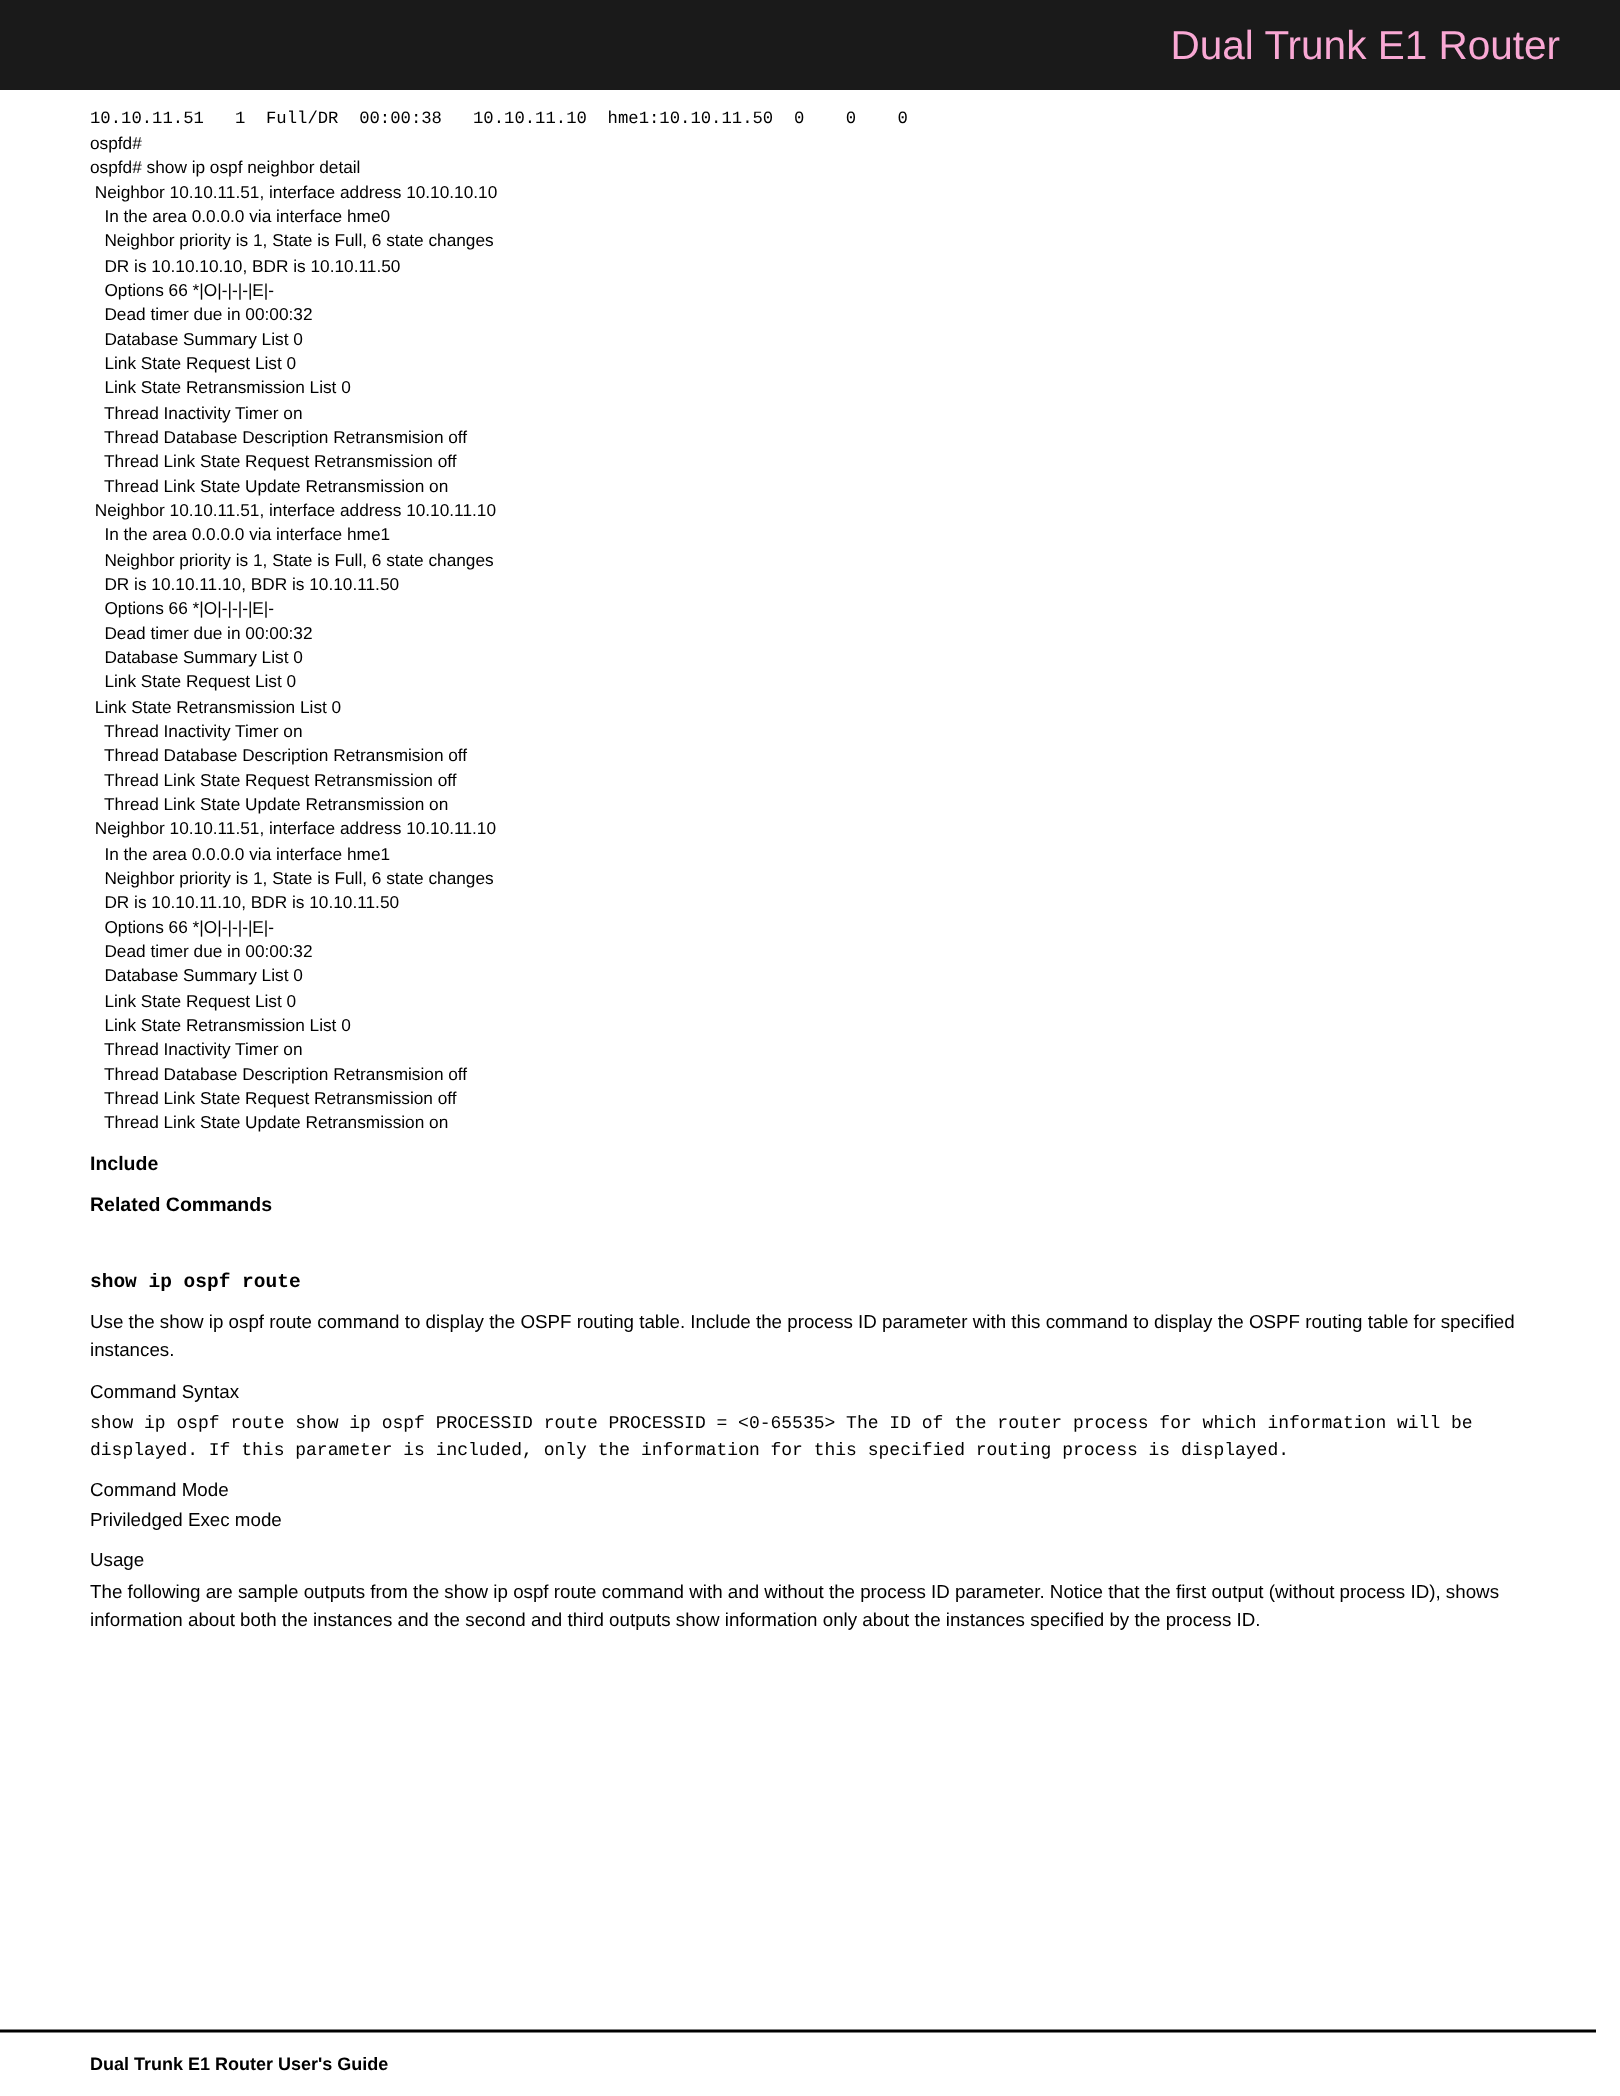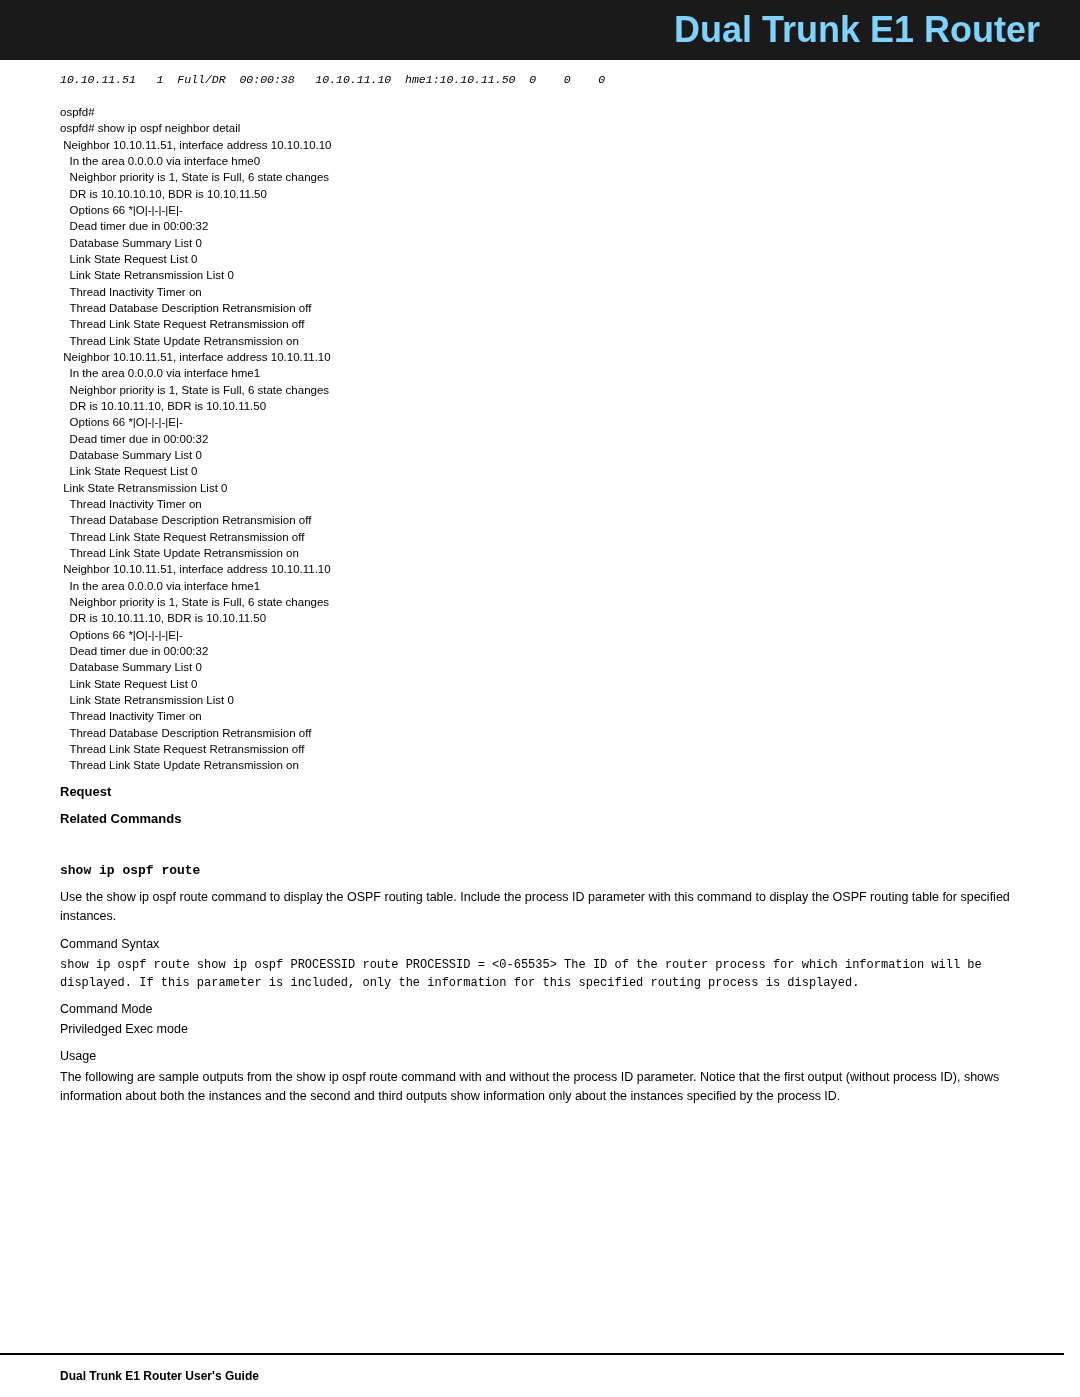--- a/index.html
+++ b/index.html
@@ -17,40 +17,39 @@
     .header-banner {
       background: #1a1a1a;
       width: 100%;
       height: 60px;
       display: flex;
       align-items: center;
       justify-content: flex-end;
       padding-right: 40px;
     }
     .header-title {
-      color: #7dd3fc;
-      font-size: 36px;
-      font-weight: bold;
+      color: #f9a8d4;
+      font-size: 27px;
+      font-weight: normal;
       font-family: Arial, Helvetica, sans-serif;
     }
 
     
     .content {
       padding: 12px 60px 20px 60px;
       font-size: 12px;
       line-height: 1.5;
     }
 
     .mono-block {
       font-family: 'Courier New', Courier, monospace;
       font-size: 11.5px;
       line-height: 1.4;
       white-space: pre;
-      margin-bottom: 16px;
-      font-style: italic;
+      margin-bottom: 0;
     }
 
     .section-heading {
       font-weight: bold;
       font-size: 13px;
       margin-top: 8px;
       margin-bottom: 4px;
     }
 
     .command-section {
@@ -152,21 +151,21 @@
    Dead timer due in 00:00:32
    Database Summary List 0
    Link State Request List 0
    Link State Retransmission List 0
    Thread Inactivity Timer on
    Thread Database Description Retransmision off
    Thread Link State Request Retransmission off
    Thread Link State Update Retransmission on</div>
 
   <div style="margin-top: 6px;">
-    <div class="section-heading">Request</div>
+    <div class="section-heading">Include</div>
     <div class="section-heading" style="margin-top:8px;">Related Commands</div>
   </div>
 
   <div class="command-section">
     <div class="command-title" style="margin-bottom:8px; margin-top:4px;">show ip ospf route</div>
 
     <p class="body-text">Use the show ip ospf route command to display the OSPF routing table. Include the process ID parameter with this command to display the OSPF routing table for specified instances.</p>
 
     <div class="bold-label">Command Syntax</div>
     <div style="font-family:'Courier New',Courier,monospace; font-size:12px; line-height:1.5;">show ip ospf route

